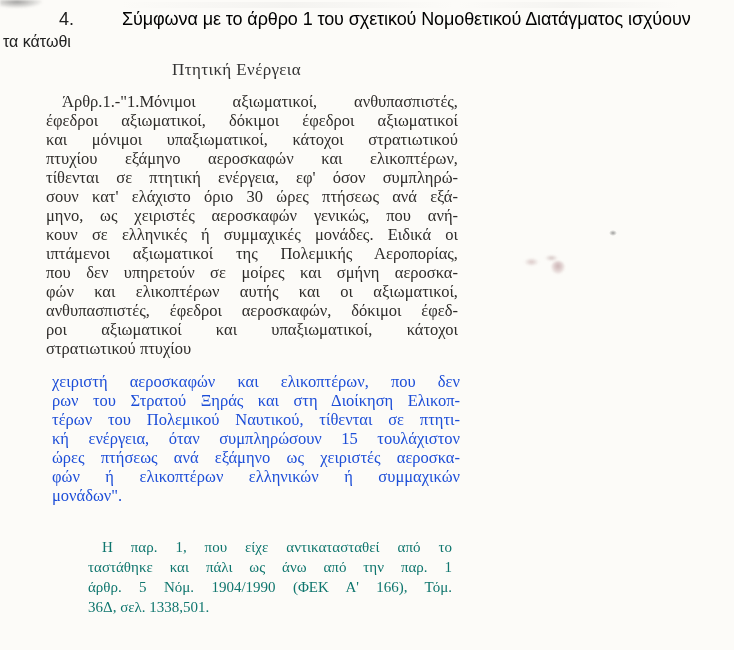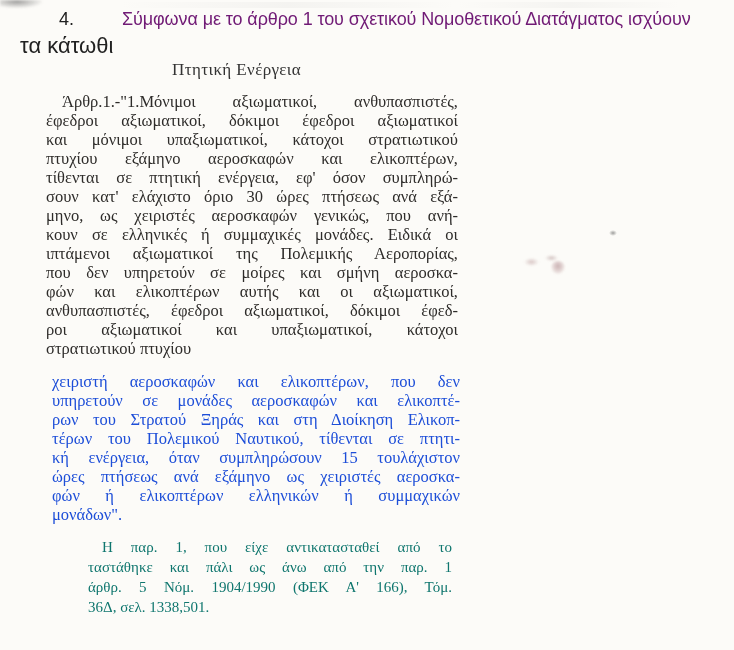--- a/index.html
+++ b/index.html
@@ -26,31 +26,30 @@
     color: #212121;
   }
   .intro-text {
     position: absolute;
     top: 9px;
     left: 122px;
     width: 608px;
     font-family: "Liberation Sans", "DejaVu Sans", sans-serif;
     font-size: 18px;
     letter-spacing: -0.1px;
-    color: #701a75;
+    color: #000000;
     white-space: nowrap;
   }
   .intro-cont {
     position: absolute;
     top: 33px;
     left: 3px;
     font-family: "Liberation Sans", "DejaVu Sans", sans-serif;
-    font-size: 22px;
+    font-size: 16px;
     color: #212121;
-    margin-left: 17px;
   }
   
   .section-title {
     position: absolute;
     top: 60px;
     left: 172px;
     font-size: 17px;
     letter-spacing: 0.4px;
     color: #333;
   }
@@ -143,28 +142,27 @@
       <div class="line">έφεδροι αξιωματικοί, δόκιμοι έφεδροι αξιωματικοί</div>
       <div class="line">και μόνιμοι υπαξιωματικοί, κάτοχοι στρατιωτικού</div>
       <div class="line">πτυχίου εξάμηνο αεροσκαφών και ελικοπτέρων,</div>
       <div class="line">τίθενται σε πτητική ενέργεια, εφ' όσον συμπληρώ-</div>
       <div class="line">σουν κατ' ελάχιστο όριο 30 ώρες πτήσεως ανά εξά-</div>
       <div class="line">μηνο, ως χειριστές αεροσκαφών γενικώς, που ανή-</div>
       <div class="line">κουν σε ελληνικές ή συμμαχικές μονάδες. Ειδικά οι</div>
       <div class="line">ιπτάμενοι αξιωματικοί της Πολεμικής Αεροπορίας,</div>
       <div class="line">που δεν υπηρετούν σε μοίρες και σμήνη αεροσκα-</div>
       <div class="line">φών και ελικοπτέρων αυτής και οι αξιωματικοί,</div>
-      <div class="line">ανθυπασπιστές, έφεδροι αξιωματικοί, δόκιμοι έφεδ-</div>
+      <div class="line">ανθυπασπιστές, έφεδροι αεροσκαφών, δόκιμοι έφεδ-</div>
       <div class="line">ροι αξιωματικοί και υπαξιωματικοί,      κάτοχοι</div>
       <div class="line">στρατιωτικού πτυχίου</div>
     </div>
 
   <div class="para para-continuation">
       <div class="line">χειριστή αεροσκαφών και ελικοπτέρων, που δεν</div>
-      <div class="line">υπηρετούν σε μονάδες αεροσκαφών και ελικοπτέ-</div>
       <div class="line">ρων του Στρατού Ξηράς και στη Διοίκηση Ελικοπ-</div>
       <div class="line">τέρων του Πολεμικού Ναυτικού, τίθενται σε πτητι-</div>
       <div class="line">κή ενέργεια, όταν συμπληρώσουν 15 τουλάχιστον</div>
       <div class="line">ώρες πτήσεως ανά εξάμηνο ως χειριστές αεροσκα-</div>
       <div class="line">φών ή ελικοπτέρων ελληνικών ή συμμαχικών</div>
       <div class="line">μονάδων".</div>
     </div>
 
   <div class="para para-citation">
       <div class="line">Η παρ. 1, που είχε αντικατασταθεί από το</div>

